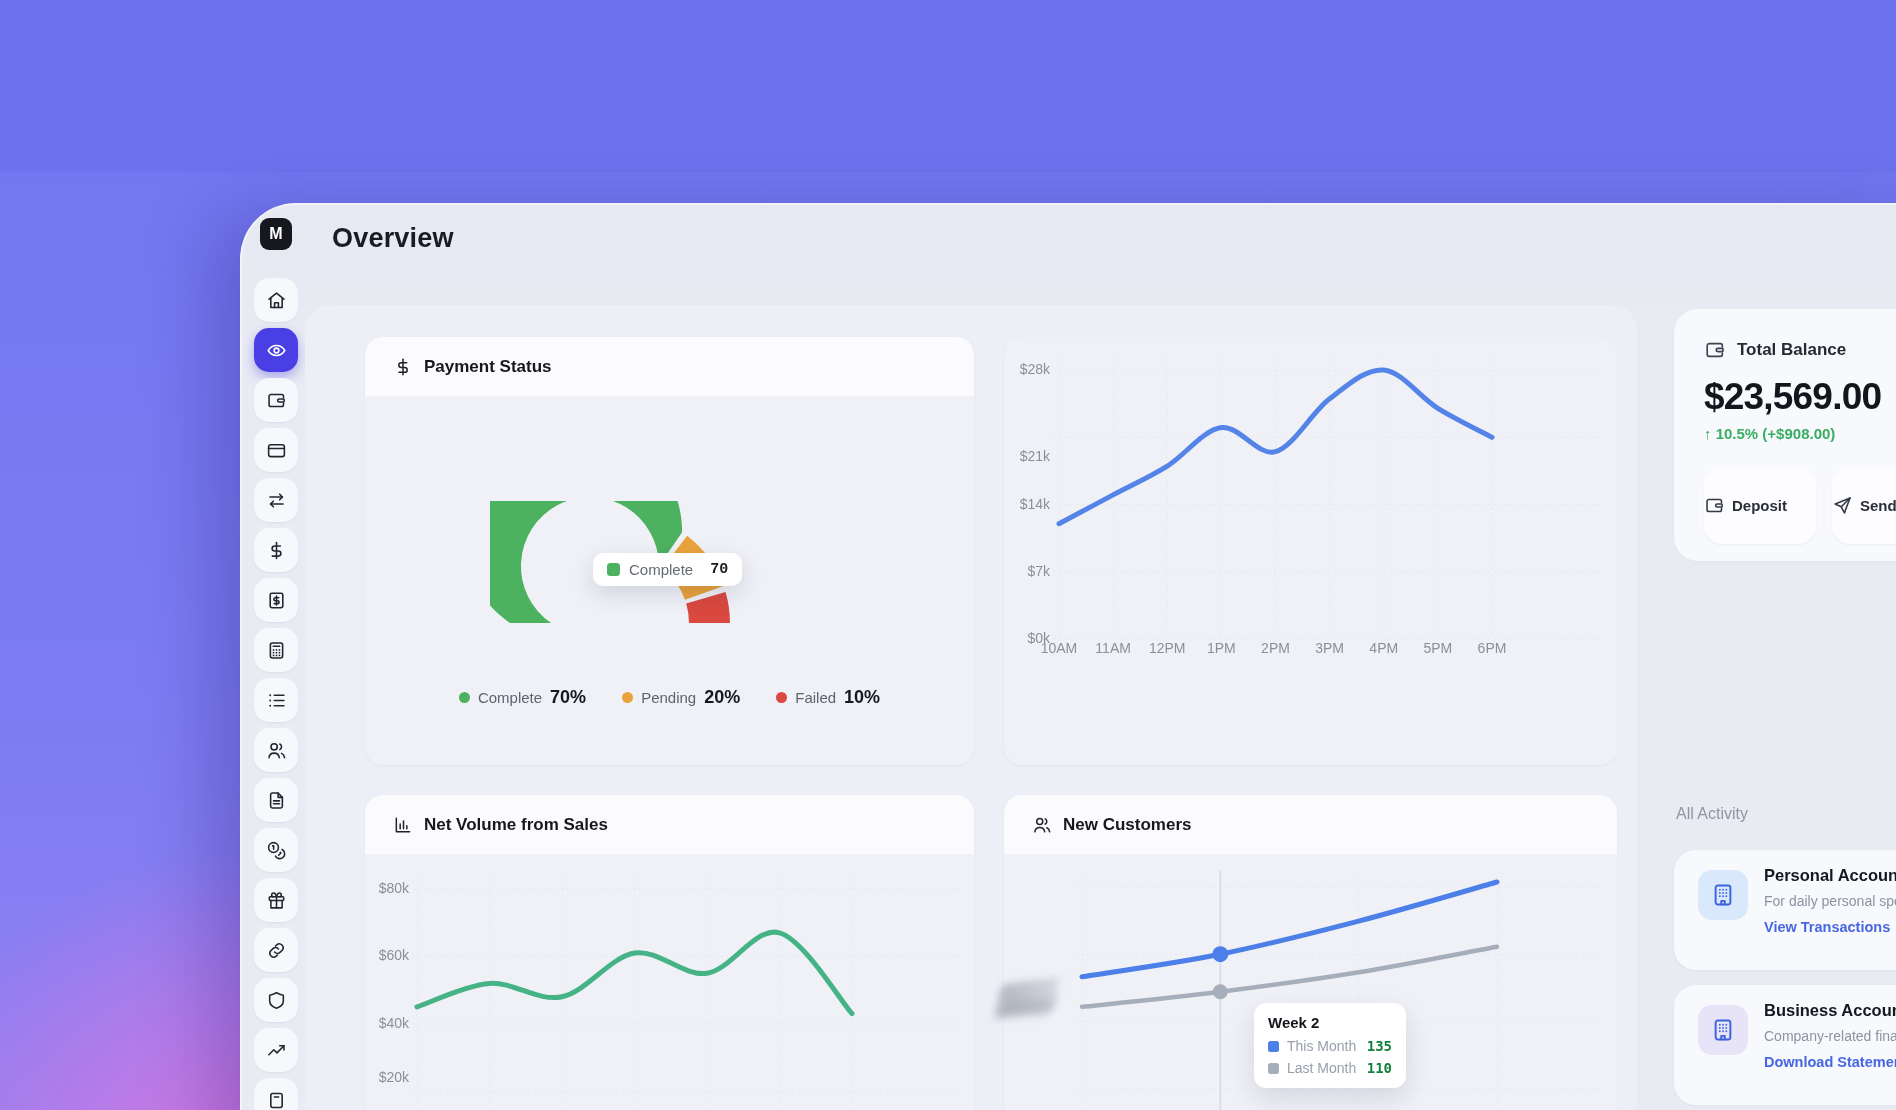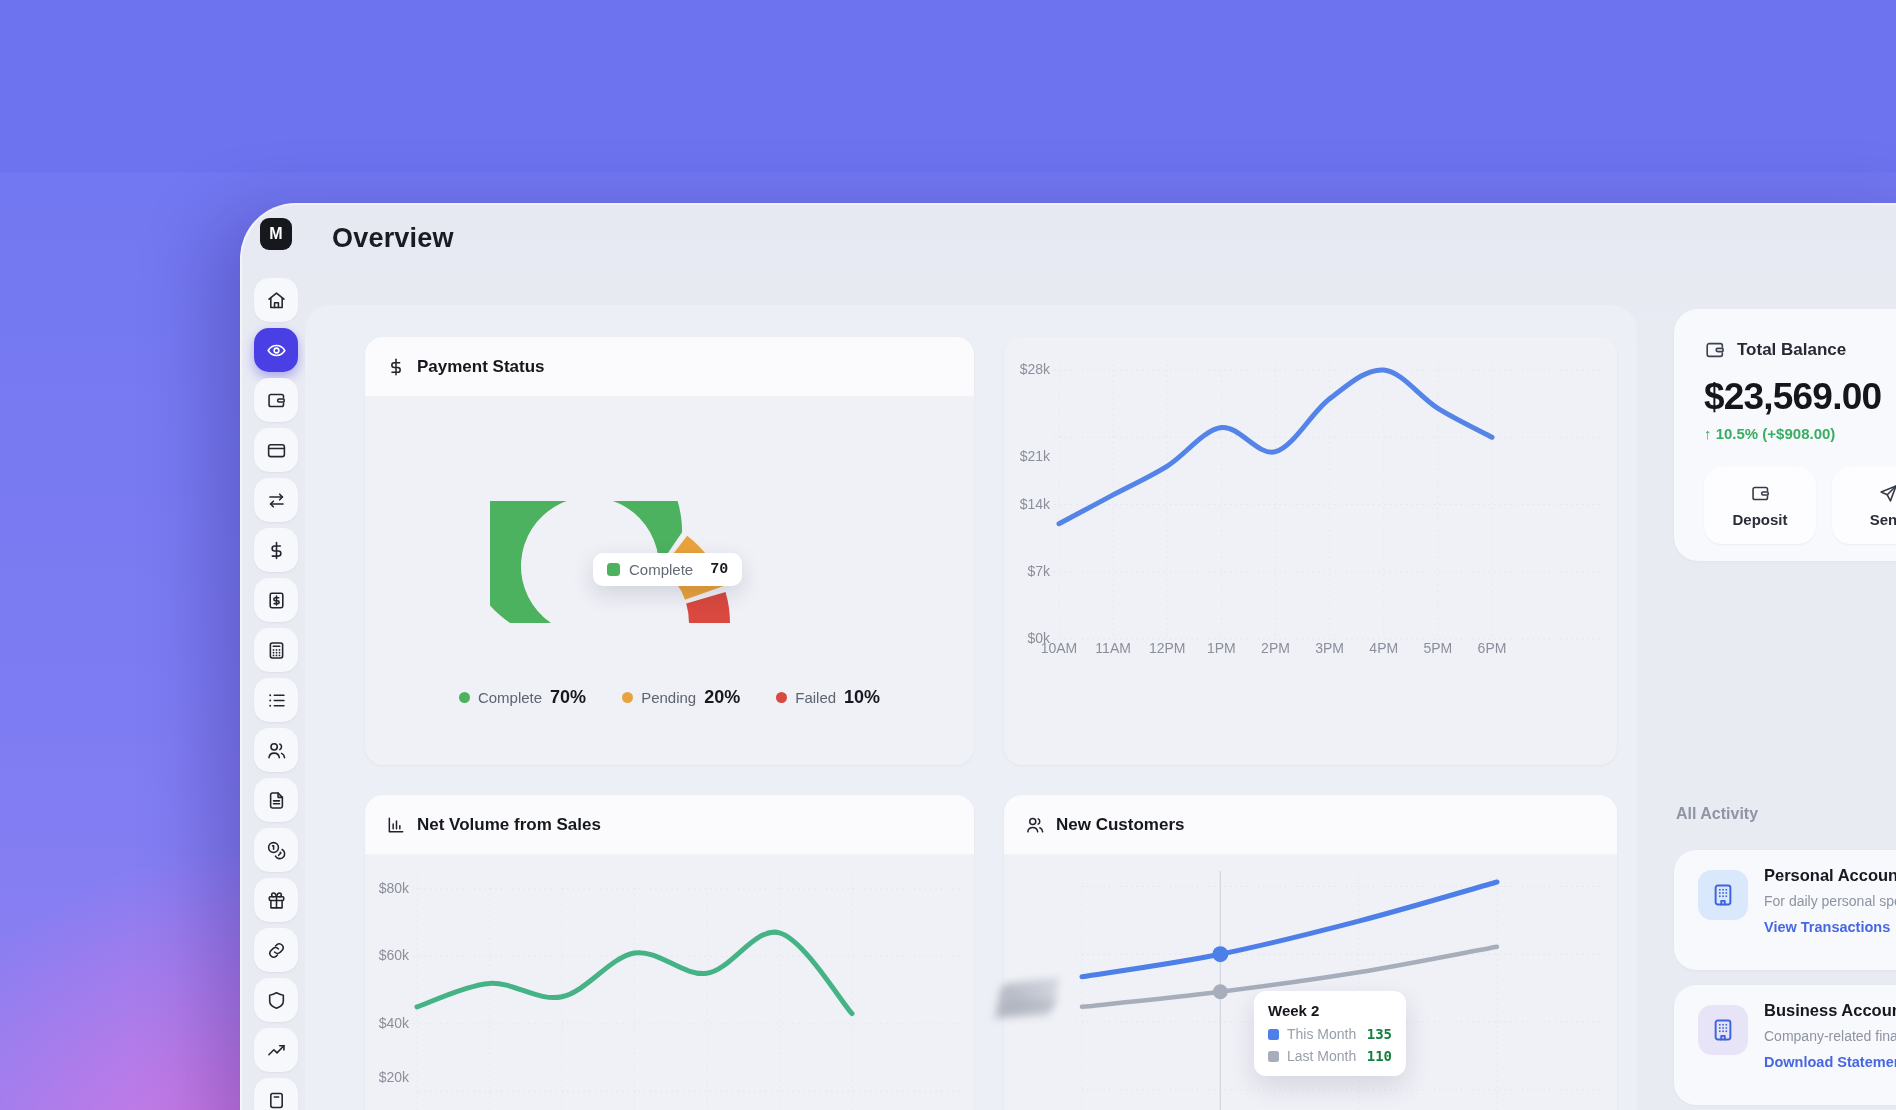--- a/index.html
+++ b/index.html
@@ -24,21 +24,21 @@
   .page-title{ position:absolute; left:90px; top:18px; font-size:27px; font-weight:700; color:#191c23; letter-spacing:.2px;}
   
   .sidebar{ position:absolute; left:12px; top:73px; width:44px; display:flex; flex-direction:column; gap:6px;}
   .sbtn{ width:44px; height:44px; border-radius:15px; background:#f6f8fc; color:#23262e;
     display:flex; align-items:center; justify-content:center; font-size:21px; box-shadow:0 1px 2px rgba(30,35,70,.06);}
   .sbtn.active{ background:#4a3fe4; color:#fff; box-shadow:0 5px 12px rgba(74,63,228,.4);}
   
   .container{ position:absolute; left:63px; top:100px; width:1332px; height:940px; background:#edeff6; border-radius:26px;}
   .card{ position:absolute; border-radius:18px; background:#f0f1f7; box-shadow:0 1px 3px rgba(25,30,70,.05);}
   .card-hd{ height:60px; background:#fbfbfe; border-radius:18px 18px 0 0; display:flex; align-items:center;
-    padding-left:21px; gap:11px; border-bottom:1px solid rgba(25,30,70,.04);}
+    padding-left:28px; gap:11px; border-bottom:1px solid rgba(25,30,70,.04);}
   .card-hd .hicon{ font-size:20px; color:#1f2229; display:flex;}
   .card-hd .ctitle{ font-size:17px; font-weight:700; color:#15181d;}
   .card-bd{ position:relative; height:calc(100% - 60px); border-radius:0 0 18px 18px; overflow:hidden;}
   #card-payment{ left:60px; top:32px; width:609px; height:428px;}
   #card-gross{ left:699px; top:32px; width:613px; height:428px;}
   #card-net{ left:60px; top:490px; width:609px; height:428px;}
   #card-customers{ left:699px; top:490px; width:613px; height:428px;}
   .plot{ position:absolute; left:0; top:0; }
   .ytick{ position:absolute; font-size:14px; color:#8a8f9b; text-align:right; }
   .xtick{ position:absolute; font-size:14px; color:#8a8f9b; text-align:center; width:64px; }
@@ -46,21 +46,21 @@
   .tip{ position:absolute; background:#fff; border-radius:10px; box-shadow:0 8px 22px rgba(23,28,60,.14);
     display:flex; align-items:center; gap:9px; padding:8px 14px; z-index:5;}
   .swatch{ width:13px; height:13px; border-radius:3.5px; flex:none;}
   .tip-label{ font-size:15px; color:#646a75;}
   .tip-value{ font-size:15px; font-weight:700; color:#17191f; font-family:Liberation Mono, monospace; margin-left:8px;}
   .legend{ position:absolute; left:0; right:0; top:290px; display:flex; justify-content:center; gap:36px;}
   .litem{ display:flex; align-items:center; gap:8px; font-size:15px; color:#5d6470;}
   .litem .dot{ width:11px; height:11px; border-radius:50%;}
   .litem b{ color:#15181f; font-size:18px;}
   
-  .tip2{ position:absolute; left:250px; top:136px; width:152px; background:#fff; border-radius:12px;
+  .tip2{ position:absolute; left:250px; top:148px; width:152px; background:#fff; border-radius:12px;
     padding:11px 14px 12px; box-shadow:0 10px 26px rgba(20,25,60,.13); z-index:5;}
   .tip2-title{ font-size:15px; font-weight:700; color:#14161c; margin-bottom:7px;}
   .tip2 .row{ display:flex; align-items:center; gap:8px; margin-top:6px;}
   .tip2 .row .sq{ width:11px; height:11px; border-radius:2.5px; flex:none;}
   .tip2 .row .nm{ font-size:14px; color:#989eab;}
   .tip2 .row .vl{ font-size:14px; font-weight:700; color:#15803d; font-family:"DejaVu Sans Mono",monospace; margin-left:auto;}
   .smudge{ position:absolute; left:694px; top:676px; width:56px; height:34px; z-index:6;
     background:linear-gradient(100deg,#848997,#c0c4cf); filter:blur(4px); opacity:.55;
     transform:skewX(-18deg) rotate(-7deg); border-radius:4px;}
   .smudge2{ position:absolute; left:700px; top:694px; width:48px; height:16px; z-index:6;
@@ -68,25 +68,25 @@
   
   .rpanel{ position:absolute; left:1432px; top:104px; width:300px;}
   .balance-card{ position:absolute; top:0; left:0; width:300px; height:252px; background:#f7f9fc;
     border-radius:24px; padding:30px 0 0 30px; box-shadow:0 1px 3px rgba(25,30,70,.04);}
   .b-row{ display:flex; align-items:center; gap:11px; color:#3c4250;}
   .b-row .bicon{ font-size:22px; display:flex;}
   .b-label{ font-size:17px; font-weight:600; color:#262a33;}
   .b-amount{ margin-top:15px; font-size:37px; font-weight:800; color:#14161c; letter-spacing:-.8px; white-space:nowrap;}
   .b-delta{ margin-top:7px; font-size:15px; font-weight:600; color:#3aad62;}
   .b-actions{ display:flex; gap:16px; margin-top:25px;}
-  .abtn{ width:112px; height:77px; background:#fdfdff; border-radius:18px; display:flex; flex-direction:column;
-    align-items:center; justify-content:center; gap:7px; box-shadow:0 1px 2px rgba(20,25,60,.05);}
+  .abtn{ width:112px; height:77px; background:#fdfdff; border-radius:18px; display:flex; flex-direction:row;
+    align-items:center; gap:7px; box-shadow:0 1px 2px rgba(20,25,60,.05);}
   .abtn .aicon{ font-size:21px; color:#343946; display:flex;}
   .abtn .albl{ font-size:15px; font-weight:600; color:#2a2e38;}
-  .act-heading{ position:absolute; left:2px; top:496px; font-size:16px; color:#8f95a3;font-weight:bold;}
+  .act-heading{ position:absolute; left:2px; top:496px; font-size:16px; color:#8f95a3;}
   .acard{ position:absolute; left:0; width:300px; height:120px; background:#f8f9fd; border-radius:22px;
     box-shadow:0 1px 3px rgba(25,30,70,.04);}
   .acard .icsq{ position:absolute; left:24px; top:20px; width:50px; height:50px; border-radius:14px;
     display:flex; align-items:center; justify-content:center; font-size:26px; color:#3e63e0;}
   .acard .ttl{ position:absolute; left:90px; top:16px; font-size:16.5px; font-weight:700; color:#15181f; white-space:nowrap;}
   .acard .sub{ position:absolute; left:90px; top:43px; font-size:14px; color:#8d93a1; white-space:nowrap;}
   .acard .lnk{ position:absolute; left:90px; top:69px; font-size:14.5px; font-weight:600; color:#4766e2; white-space:nowrap;}
 </style>
 </head>
 <body>

